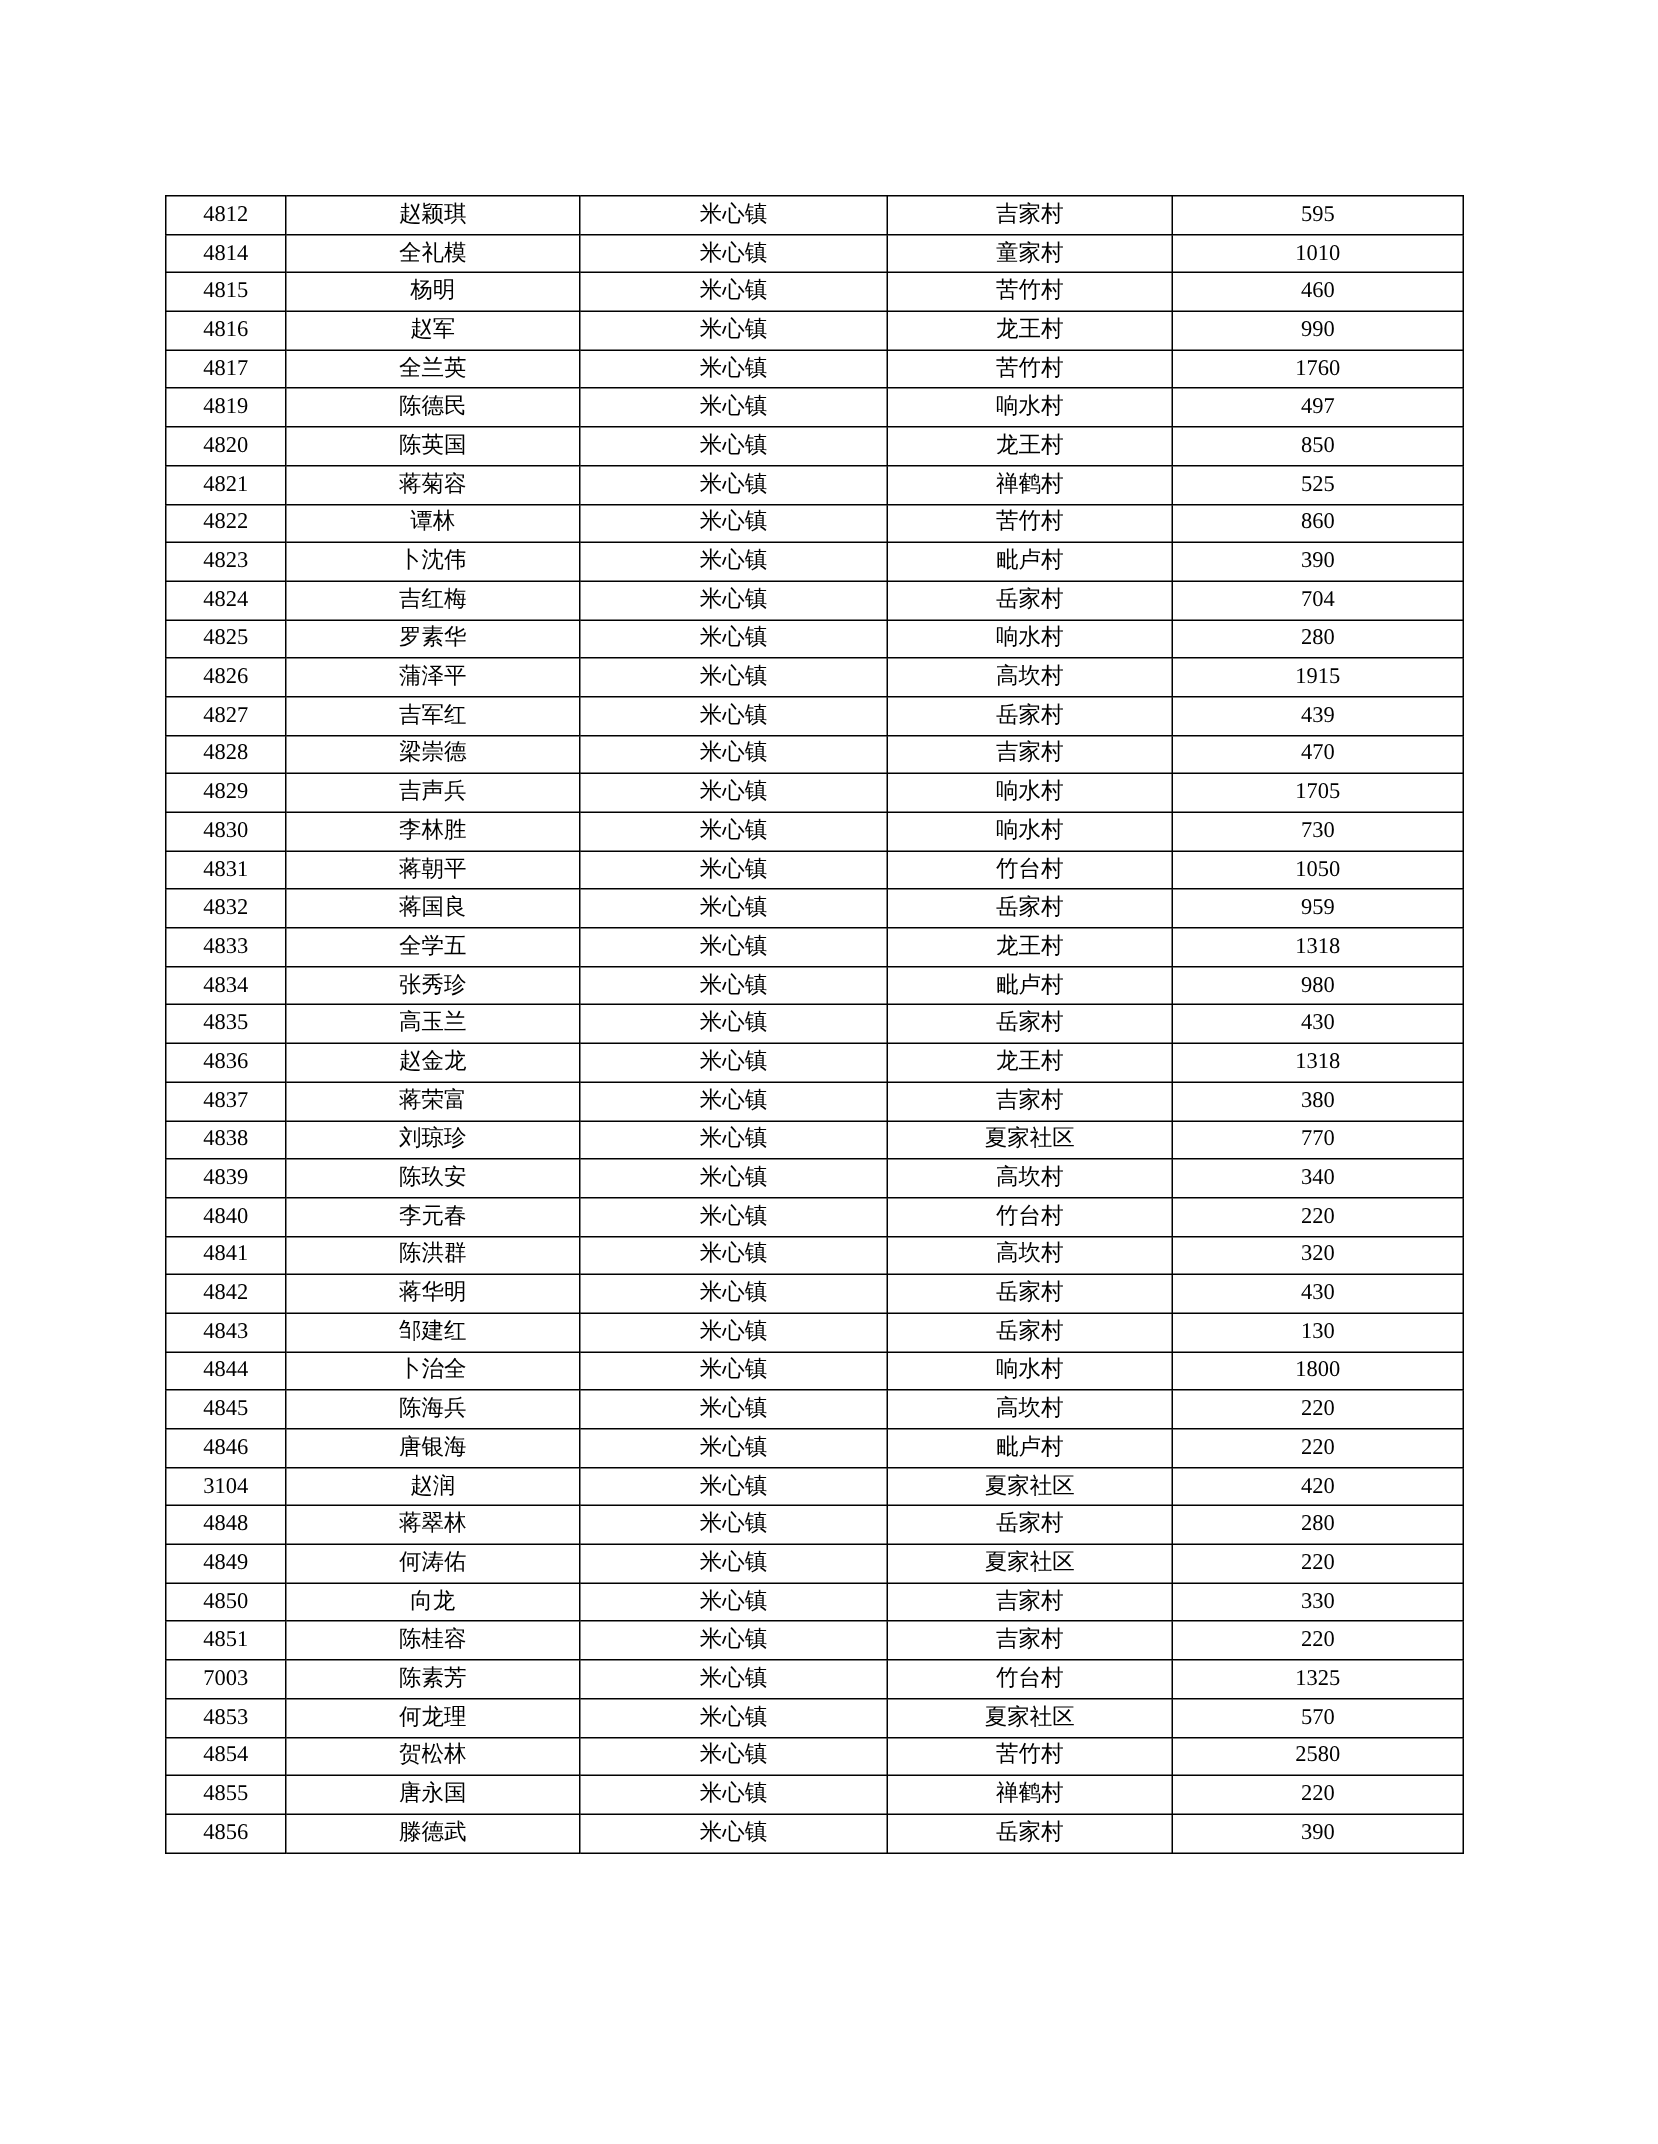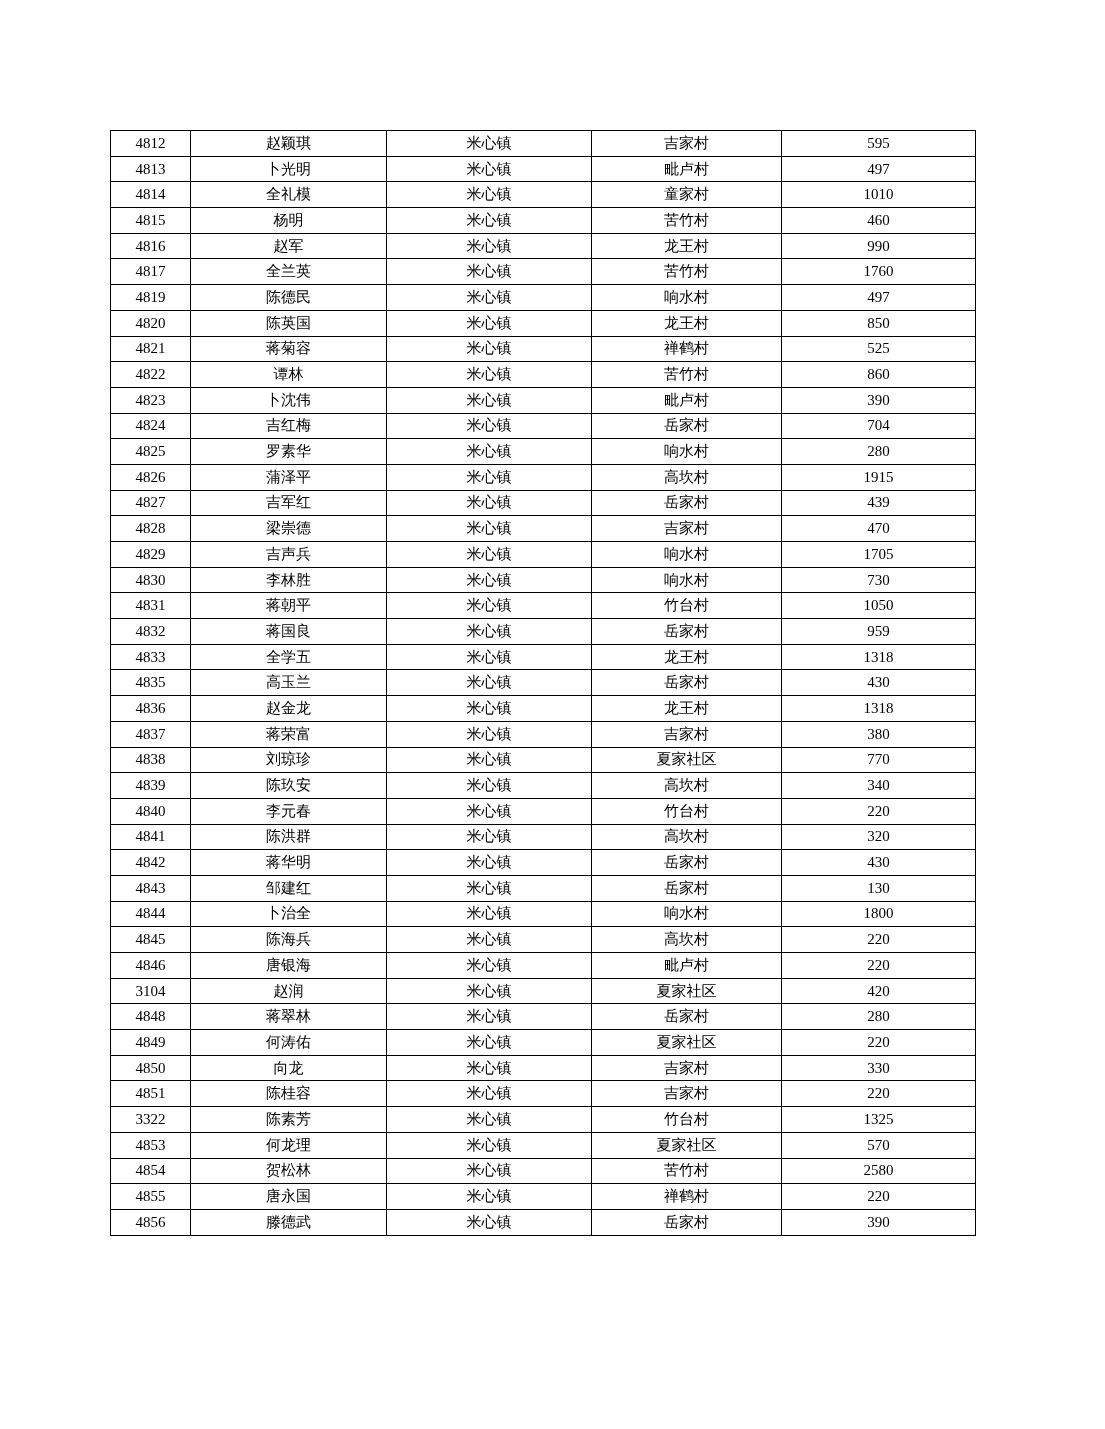--- a/index.html
+++ b/index.html
@@ -61,27 +61,20 @@
     </colgroup>
     <tbody>
         <tr>
       <td>4812</td>
       <td>赵颖琪</td>
       <td>米心镇</td>
       <td>吉家村</td>
       <td>595</td>
     </tr>
         <tr>
-      <td>4813</td>
-      <td>卜光明</td>
-      <td>米心镇</td>
-      <td>毗卢村</td>
-      <td>497</td>
-    </tr>
-        <tr>
       <td>4814</td>
       <td>全礼模</td>
       <td>米心镇</td>
       <td>童家村</td>
       <td>1010</td>
     </tr>
         <tr>
       <td>4815</td>
       <td>杨明</td>
       <td>米心镇</td>
@@ -201,20 +194,27 @@
       <td>959</td>
     </tr>
         <tr>
       <td>4833</td>
       <td>全学五</td>
       <td>米心镇</td>
       <td>龙王村</td>
       <td>1318</td>
     </tr>
         <tr>
+      <td>4834</td>
+      <td>张秀珍</td>
+      <td>米心镇</td>
+      <td>毗卢村</td>
+      <td>980</td>
+    </tr>
+        <tr>
       <td>4835</td>
       <td>高玉兰</td>
       <td>米心镇</td>
       <td>岳家村</td>
       <td>430</td>
     </tr>
         <tr>
       <td>4836</td>
       <td>赵金龙</td>
       <td>米心镇</td>
@@ -320,21 +320,21 @@
       <td>330</td>
     </tr>
         <tr>
       <td>4851</td>
       <td>陈桂容</td>
       <td>米心镇</td>
       <td>吉家村</td>
       <td>220</td>
     </tr>
         <tr>
-      <td>3322</td>
+      <td>7003</td>
       <td>陈素芳</td>
       <td>米心镇</td>
       <td>竹台村</td>
       <td>1325</td>
     </tr>
         <tr>
       <td>4853</td>
       <td>何龙理</td>
       <td>米心镇</td>
       <td>夏家社区</td>

